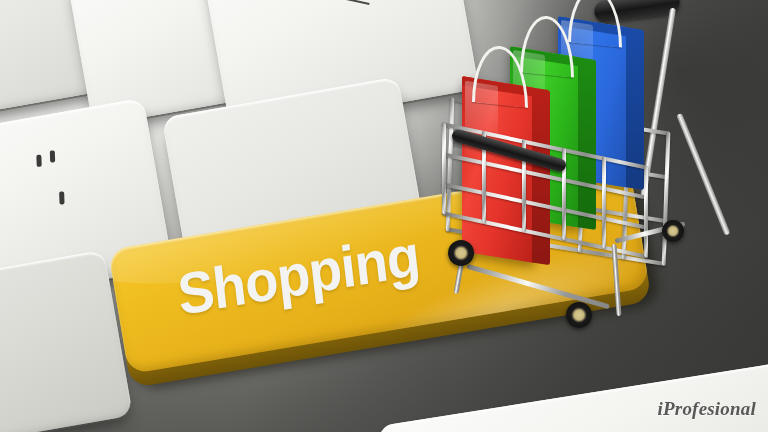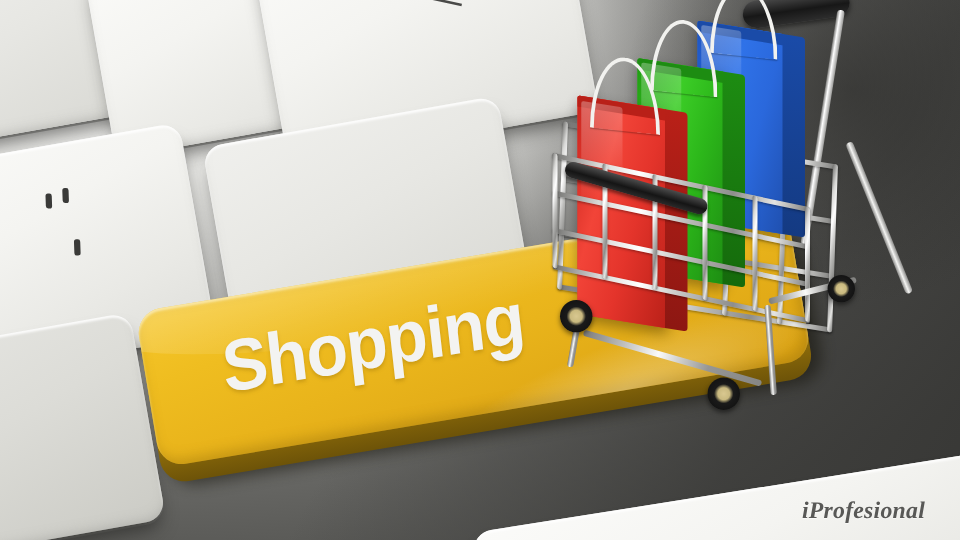--- a/index.html
+++ b/index.html
@@ -164,21 +164,21 @@
     border-radius:4px;
   }
   .wheel{
     position:absolute;width:26px;height:26px;border-radius:50%;
     background:radial-gradient(circle at 50% 50%, #d9c890 0%, #c9b97f 26%, #1a1a1a 42%, #0d0d0d 100%);
     box-shadow:0 2px 4px rgba(0,0,0,.5);
   }
 
   
   .watermark{
-    position:absolute;right:28px;bottom:12px;
+    position:absolute;right:12px;bottom:12px;
     font-family:"Liberation Serif",serif;
     font-style:italic;font-weight:700;font-size:19px;
     color:#585856;letter-spacing:.2px;
     text-shadow:0 1px 0 rgba(255,255,255,.55);
     user-select:none;
   }
 </style>
 </head>
 <body>
 

